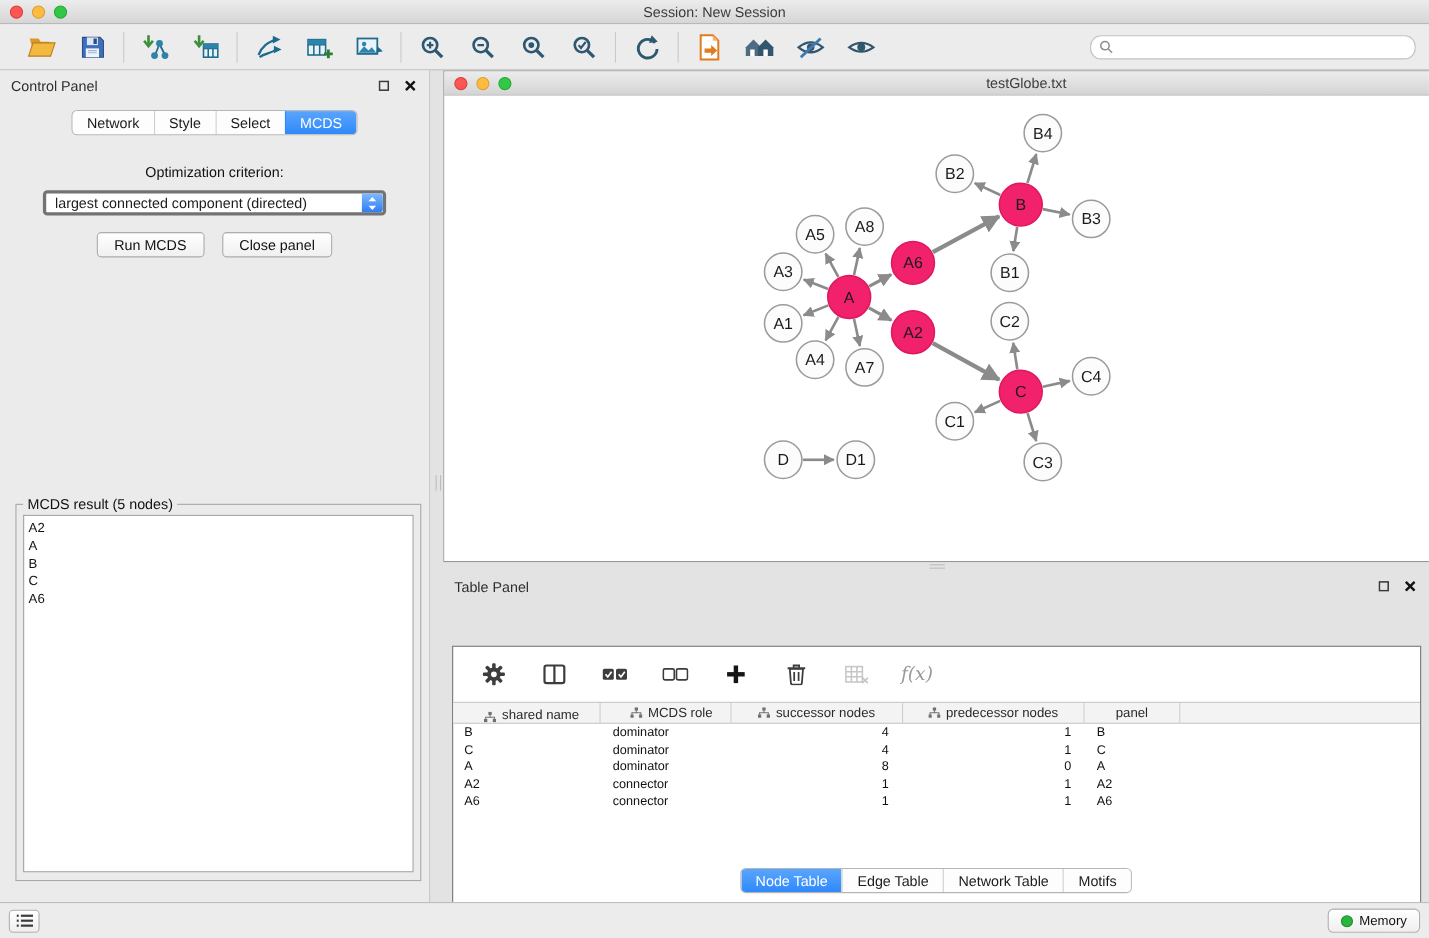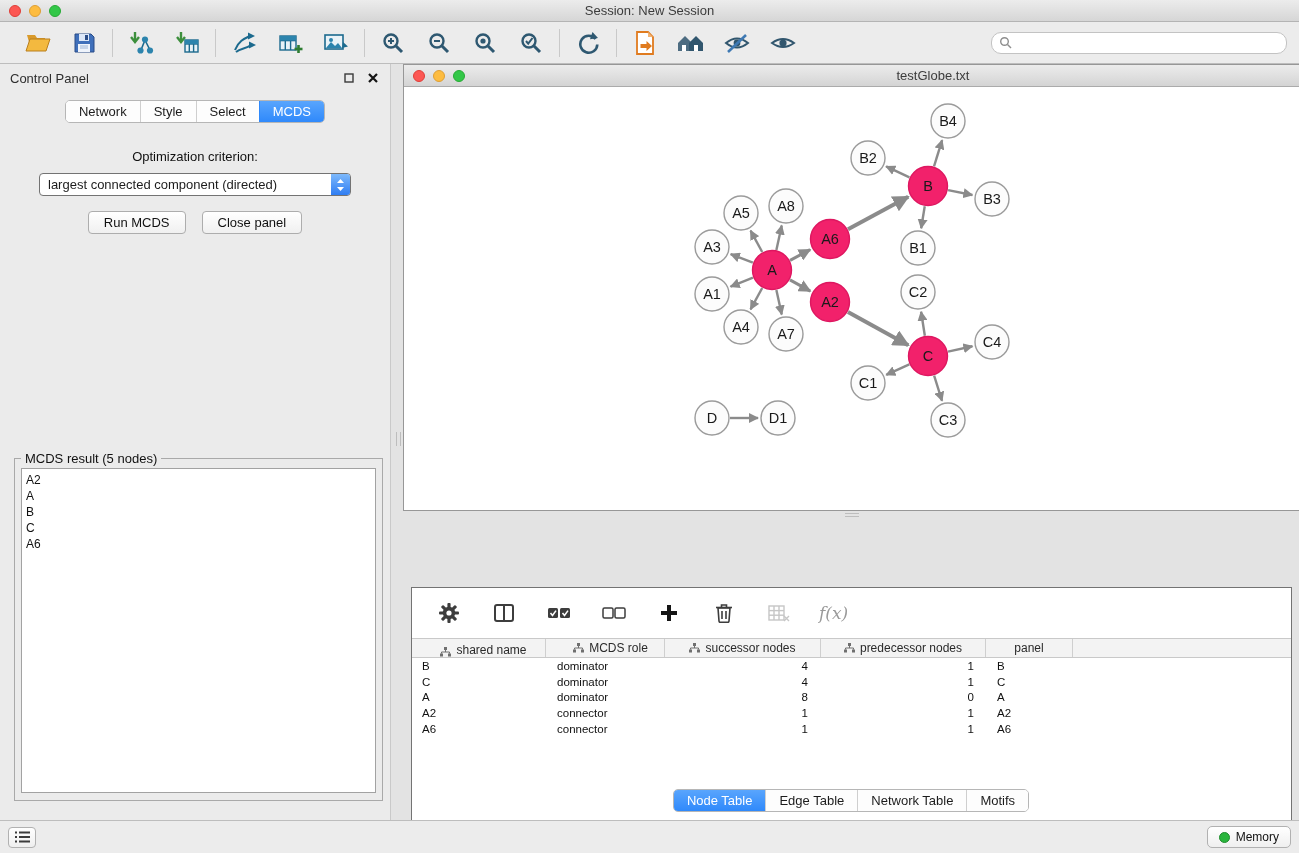--- a/index.html
+++ b/index.html
@@ -39,21 +39,21 @@
   .panel-header .ph-title{ font-size:13px; color:#2e2e2e; }
   .ph-icons{ margin-left:auto; display:flex; gap:10px; align-items:center;}
   .ph-btn{ width:14px; height:14px; display:flex; align-items:center; justify-content:center;}
   .seg-group{ display:flex; border:1px solid #b6b6b6; border-radius:5px; overflow:hidden; background:#fdfdfd; }
   .seg{ font-size:13px; padding:3px 13px; color:#1c1c1c; background:#fdfdfd; border-left:1px solid #cfcfcf; cursor:default; white-space:nowrap;}
   .seg:first-child{ border-left:none; }
   .seg.active{ background:linear-gradient(#59a5fd,#2f89fb); color:#fff; border-left-color:#2f89fb;}
   .cp-tabs{ display:flex; justify-content:center; margin-top:8px; }
   .opt-label{ text-align:center; margin-top:26px; font-size:13px; color:#111; }
   .dropdown{ width:312px; height:23px; margin:9px auto 0; background:#fff;
-    border:1px solid #737373; border-radius:4px; display:flex; align-items:center; position:relative;}
+    border:3px solid #737373; border-radius:4px; display:flex; align-items:center; position:relative;}
   .dropdown .dd-text{ font-size:13px; padding-left:8px; flex:1; white-space:nowrap; overflow:hidden;}
   .dd-stepper{ width:19px; height:100%; background:linear-gradient(#7db9fc,#2f7df2);
     border-radius:0 3px 3px 0; display:flex; align-items:center; justify-content:center;}
   .cp-buttons{ display:flex; justify-content:center; gap:16px; margin-top:15px; }
   .btn{ font-size:13px; padding:3px 15px; background:linear-gradient(#ffffff,#f0f0f0);
     border:1px solid #adadad; border-radius:4px; color:#111; cursor:default;}
   .group-box{ position:absolute; left:14px; top:394px; width:369px; height:343px;
     border:1px solid #a9a9a9; }
   .group-box .gb-title{ position:absolute; top:-8px; left:6px; background:#ebebeb;
     padding:0 4px; font-size:13px; color:#111; }
@@ -460,20 +460,35 @@
         <line x1="13" y1="6" x2="6" y2="13"></line>
         <line x1="13" y1="10" x2="10" y2="13"></line>
       </g>
     </svg>
   </div>
 </div>
 <div class="grip-v"></div>
 <div class="grip-h"></div>
 
 <div class="table-panel">
+  <div class="panel-header">
+    <span class="ph-title">Table Panel</span>
+    <span class="ph-icons">
+      <span class="ph-btn">
+        <svg width="10" height="10" viewBox="0 0 10 10">
+          <rect x="1" y="1" width="8" height="8" fill="none" stroke="#3a3a3a" stroke-width="1.4"></rect>
+        </svg>
+      </span>
+      <span class="ph-btn">
+        <svg width="10" height="10" viewBox="0 0 10 10">
+          <path d="M1 1 L9 9 M9 1 L1 9" stroke="#141414" stroke-width="2.2"></path>
+        </svg>
+      </span>
+    </span>
+  </div>
   <div class="table-box">
     <div class="t-toolbar">
       <span class="tb-btn">
         <svg width="22" height="22" viewBox="0 0 22 22">
           <g fill="#3d3d3d">
             <rect x="9.4" y="1" width="3.2" height="20" rx="1"></rect>
             <rect x="9.4" y="1" width="3.2" height="20" rx="1" transform="rotate(45 11 11)"></rect>
             <rect x="9.4" y="1" width="3.2" height="20" rx="1" transform="rotate(90 11 11)"></rect>
             <rect x="9.4" y="1" width="3.2" height="20" rx="1" transform="rotate(135 11 11)"></rect>
             <circle cx="11" cy="11" r="6.2"></circle>

